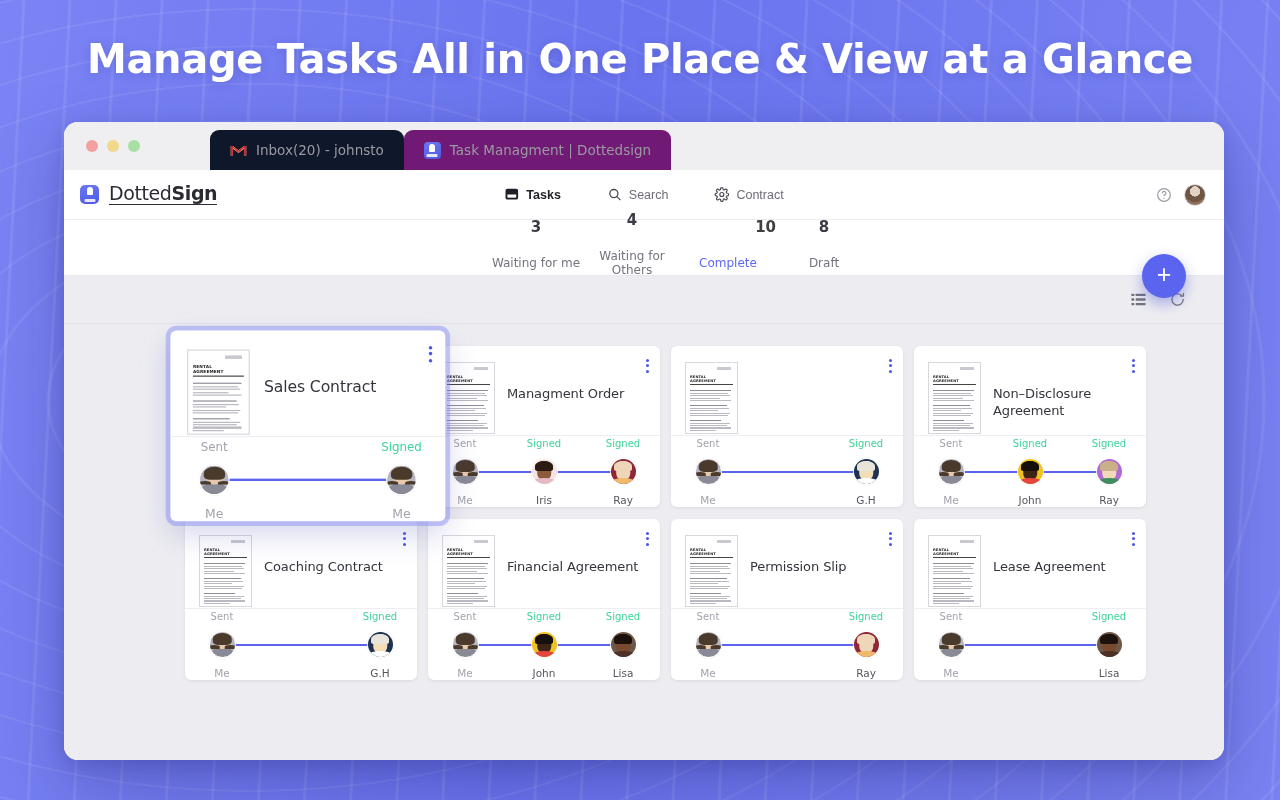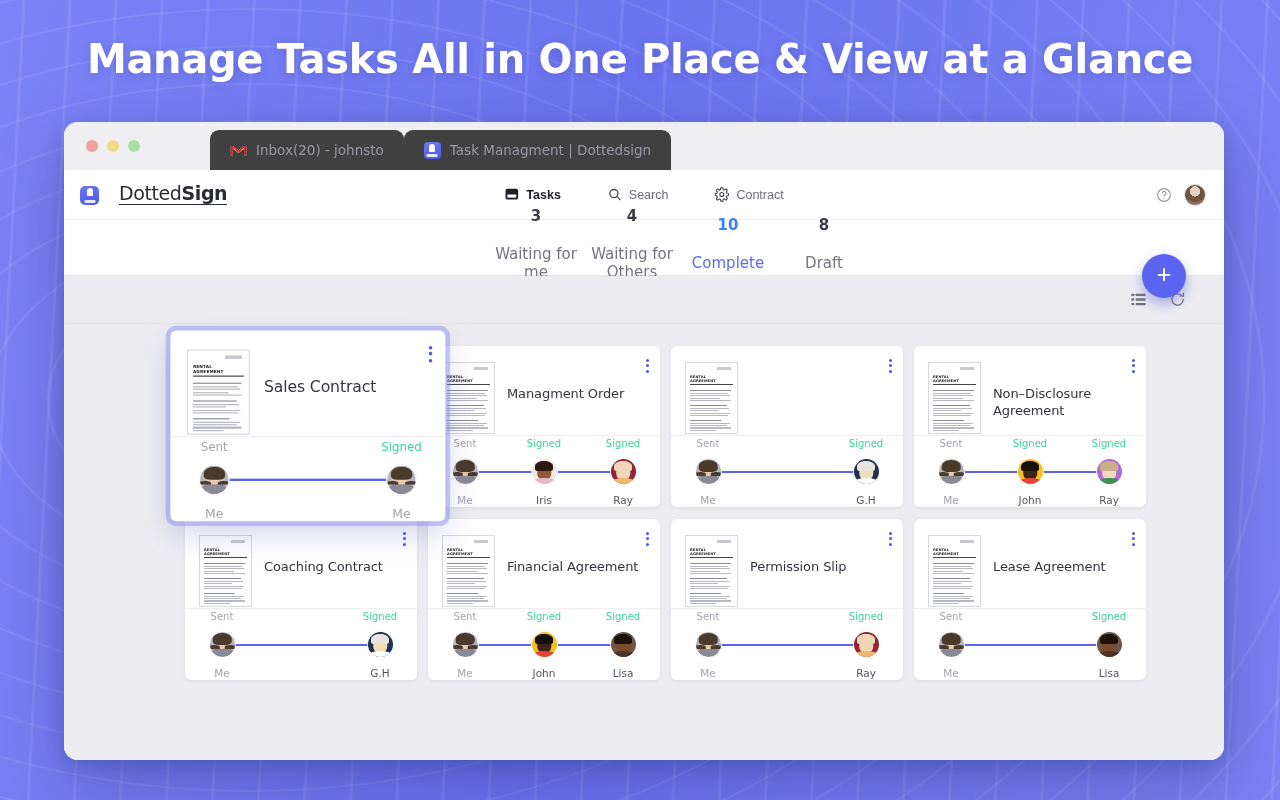--- a/index.html
+++ b/index.html
@@ -83,22 +83,22 @@
   .tab {
     height: 40px;
     display: flex; align-items: center; gap: 9px;
     padding: 0 20px;
     border-radius: 9px 9px 0 0;
     font-size: 13.5px;
     color: #9a9aa2;
     white-space: nowrap;
     font-family: "DejaVu Sans", sans-serif;
   }
-  .tab.inactive { background: #404040; margin-left: 128px; }
-  .tab.active { background: #404040; }
+  .tab.inactive { background: #0f172a; margin-left: 128px; }
+  .tab.active { background: #701a75; }
 
   .gmail-icon { width: 17px; height: 13px; position: relative; display:block; }
   .ds-icon {
     width: 17px; height: 17px; border-radius: 4px;
     background: linear-gradient(160deg,#6d78f0,#4d59e6);
     position: relative; display:block;
   }
   .ds-icon::before{
     content:""; position:absolute; left:50%; top:2px;
     transform:translateX(-50%);
@@ -114,21 +114,21 @@
 
   
   #app-header {
     height: 50px;
     border-bottom: 1px solid #ececf0;
     display: flex; align-items: center;
     padding: 0 18px 0 16px;
     background: #fff;
     position: relative;
   }
-  #brand { display: flex; align-items: flex-end; gap: 20px; }
+  #brand { display: flex; align-items: center; gap: 10px; }
   #brand .ds-icon { width: 19px; height: 19px; border-radius: 5px; }
   #brand-text { font-size: 19px; color: #2b2b33; letter-spacing: -0.4px;
                 border-bottom: 1.5px solid #2b2b33; line-height: 1.05;
                 font-family: "DejaVu Sans", sans-serif; }
   #brand-text b { font-weight: 700; }
   #brand-text span.light-w { font-weight: 400; }
 
   #header-nav {
     position: absolute; left: 50%; transform: translateX(-50%);
     display: flex; align-items: center; gap: 46px;
@@ -158,22 +158,22 @@
     gap: 0;
   }
   .status-tab {
     width: 96px;
     text-align: center;
     position: relative;
     padding-bottom: 6px;
   }
   .status-count { font-size: 15px; font-weight: 700; color: #3c3c46; line-height: 1.15;
                   font-family:"DejaVu Sans", sans-serif;}
-  .status-label { font-size: 15px; color: #74747f; margin-top: 20px; font-family:"DejaVu Sans", sans-serif;}
-  .status-tab.active .status-count { color: #3b82f6; }
+  .status-label { font-size: 12px; color: #74747f; margin-top: 20px; font-family:"DejaVu Sans", sans-serif;}
+  .status-tab.active .status-count { color: #404040; text-align: right; }
   .status-tab.active .status-label { color: #5f68f0; }
   .status-tab.active::after {
     content: ""; position: absolute; left: 17px; right: 17px; bottom: -7px;
     height: 2px; background: #5a64ef; border-radius: 2px;
   }
 
   
   #content {
     position: relative;
     height: 484px;

